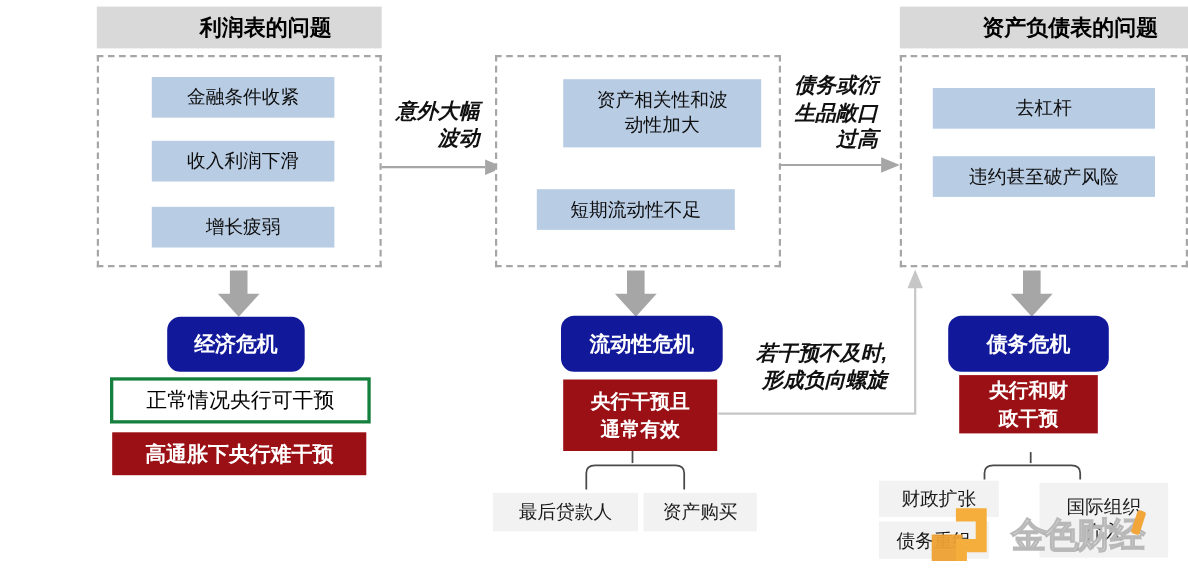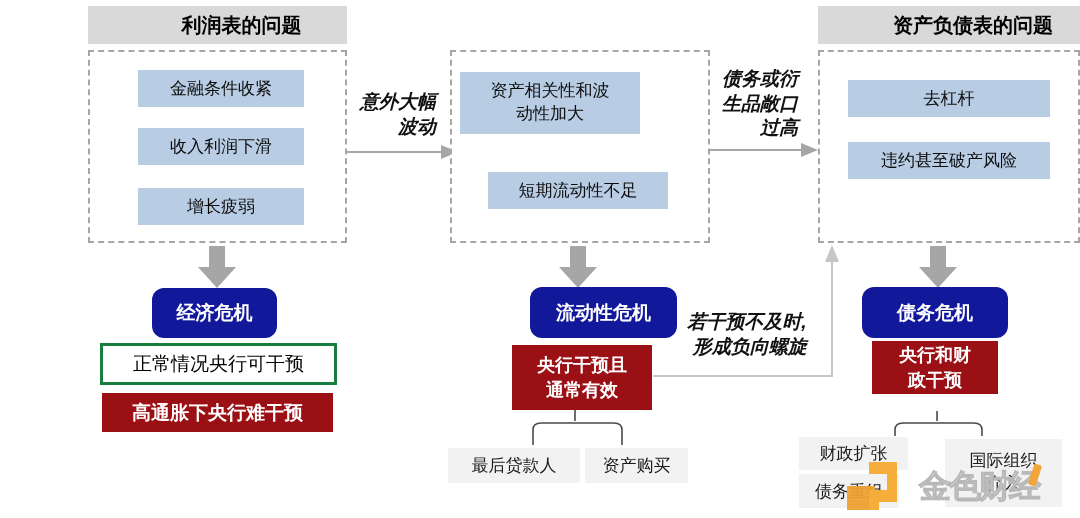--- a/index.html
+++ b/index.html
@@ -105,37 +105,37 @@
 
   <div class="abs dashed-group" style="left:88px;top:50px;width:259px;height:193px;"></div>
   <div class="abs dashed-group" style="left:450px;top:50px;width:260px;height:193px;"></div>
   <div class="abs dashed-group" style="left:818px;top:50px;width:262px;height:193px;"></div>
 
   <div class="abs center cause" style="left:138px;top:70px;width:166px;height:37px;">金融条件收紧</div>
   <div class="abs center cause" style="left:138px;top:128px;width:166px;height:37px;">收入利润下滑</div>
   <div class="abs center cause" style="left:138px;top:188px;width:166px;height:37px;">增长疲弱</div>
 
 
-  <div class="abs center cause ml" style="left:460px;top:72px;width:180px;height:62px;">资产相关性和波
+  <div class="abs center cause ml" style="left:512px;top:72px;width:180px;height:62px;">资产相关性和波
 动性加大</div>
   <div class="abs center cause" style="left:488px;top:172px;width:180px;height:37px;">短期流动性不足</div>
 
   <div class="abs center cause" style="left:848px;top:80px;width:202px;height:37px;">去杠杆</div>
   <div class="abs center cause" style="left:848px;top:142px;width:202px;height:37px;">违约甚至破产风险</div>
 
   <div class="abs center lbl ml" style="left:346px;top:88px;width:104px;height:54px;">意外大幅
 波动</div>
   <div class="abs center lbl ml" style="left:702px;top:64px;width:116px;height:80px;">债务或衍
 生品敞口
 过高</div>
   <div class="abs center lbl ml" style="left:652px;top:306px;width:190px;height:58px;">若干预不及时,
 形成负向螺旋</div>
 
   <div class="abs center crisis" style="left:152px;top:288px;width:125px;height:50px;text-align:right;">经济危机</div>
-  <div class="abs center crisis" style="left:510px;top:287px;width:147px;height:51px;margin-left:20px;">流动性危机</div>
+  <div class="abs center crisis" style="left:510px;top:287px;width:147px;height:51px;">流动性危机</div>
   <div class="abs center crisis" style="left:862px;top:287px;width:146px;height:51px;">债务危机</div>
 
   <div class="abs center outline-note" style="left:100px;top:343px;width:237px;height:42px;">正常情况央行可干预</div>
   <div class="abs center filled-note" style="left:102px;top:393px;width:231px;height:39px;">高通胀下央行难干预</div>
 
   <div class="abs center response ml" style="left:512px;top:345px;width:140px;height:65px;">央行干预且
 通常有效</div>
   <div class="abs center response ml" style="left:872px;top:341px;width:126px;height:53px;">央行和财
 政干预</div>
 

